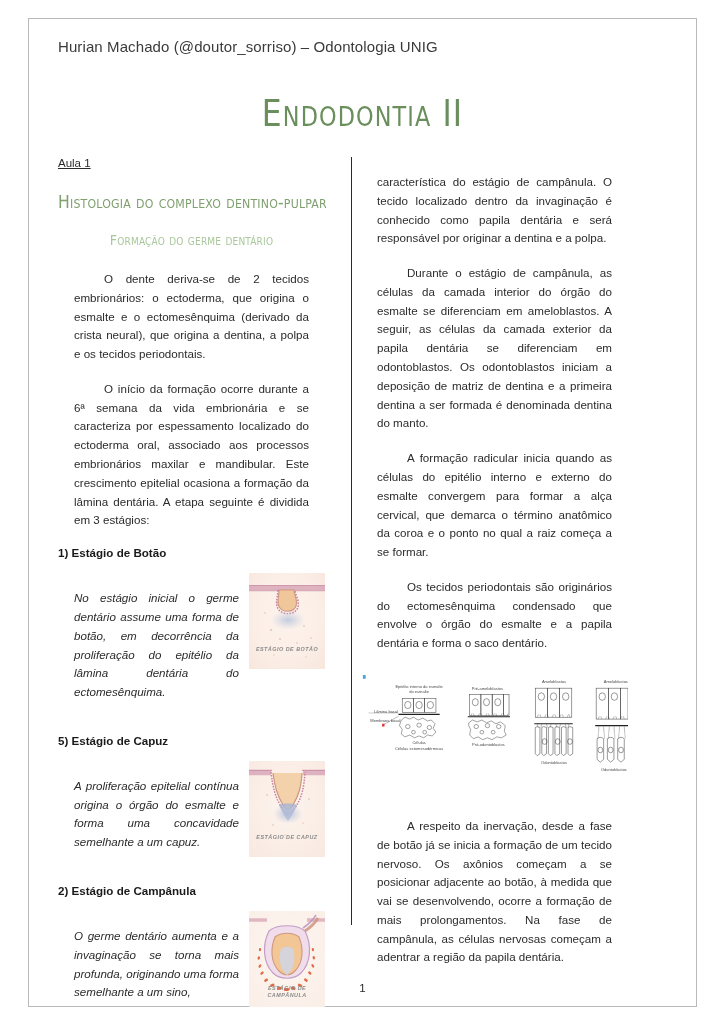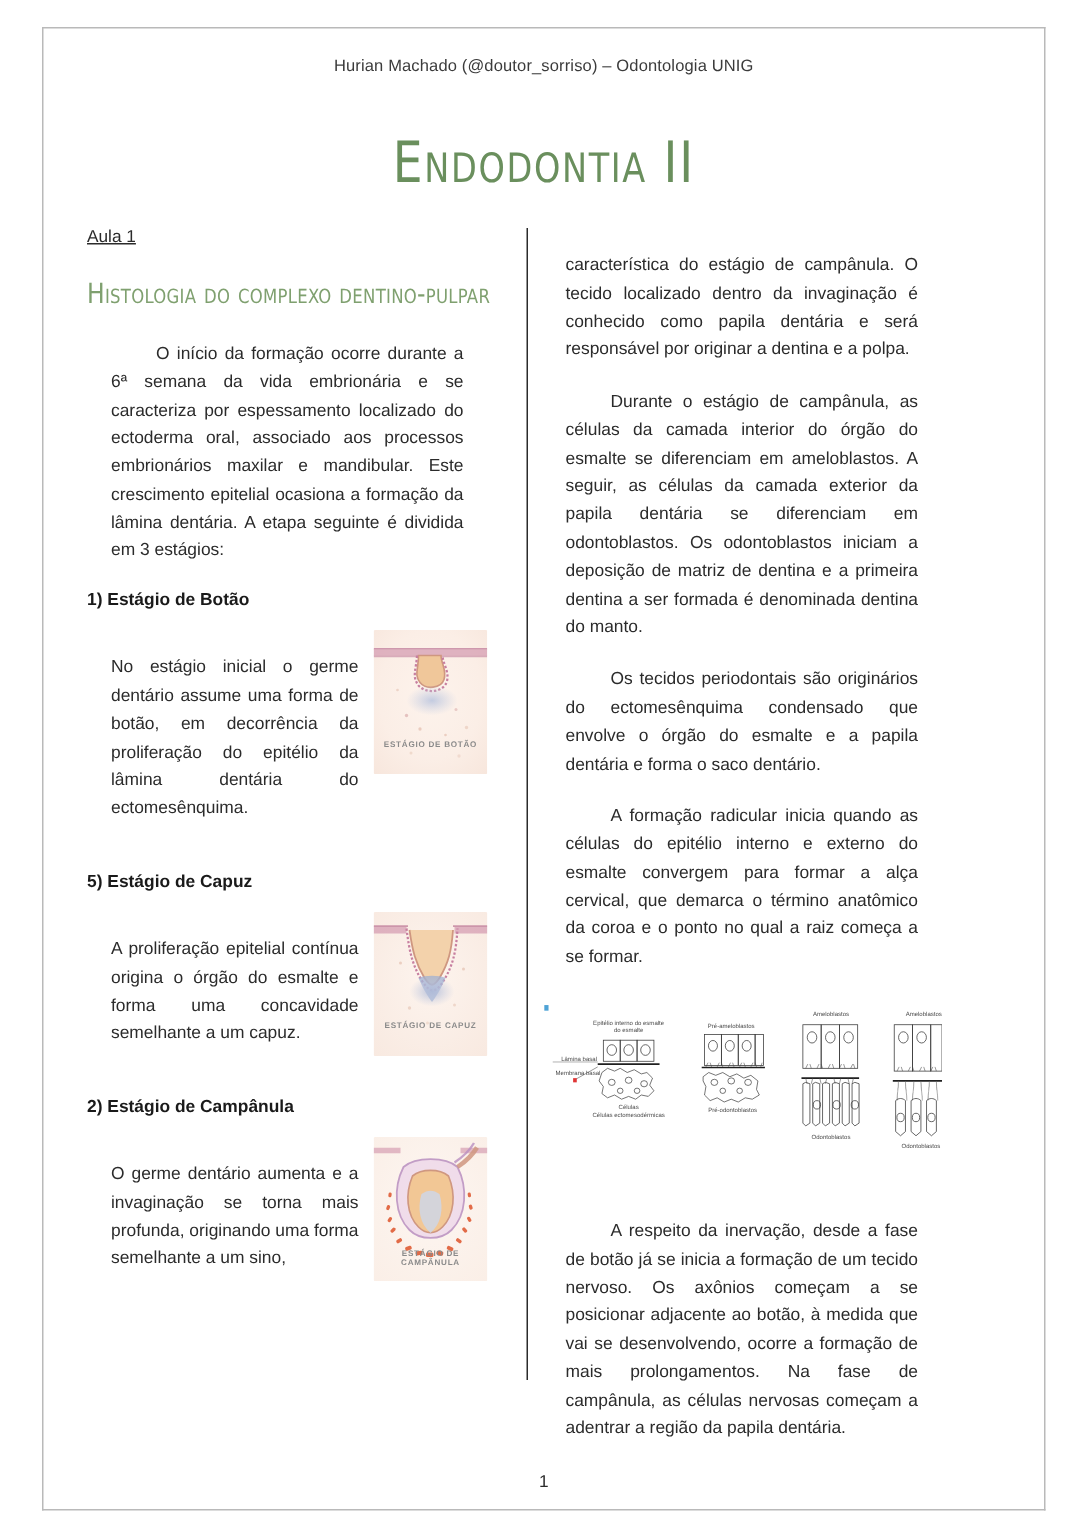--- a/index.html
+++ b/index.html
@@ -47,22 +47,22 @@
 
   .content {
     position: absolute;
     left: 58px;
     right: 58px;
     top: 38px;
     bottom: 30px;
   }
 
   .doc-header {
-    text-align: center;
-    font-size: 11px;
+    text-align: left;
+    font-size: 15px;
     color: #3b3b3b;
     letter-spacing: 0.1px;
     margin-bottom: 36px;
   }
 
   .doc-title {
     text-align: center;
     font-family: "DejaVu Sans Condensed", "Liberation Sans Narrow", "Liberation Sans", sans-serif;
     font-size: 38px;
     font-variant: small-caps;
@@ -134,20 +134,21 @@
 
   .stage-title {
     font-size: 11.6px;
     font-weight: bold;
     color: #1a1a1a;
     margin: 16px 0 14px 0;
   }
 
   .stage-block {
     overflow: hidden;
+    font-style: italic;
   }
   .stage-block p.body {
     text-align: justify;
   }
 
   .histo-fig {
     float: right;
     margin: 0 0 4px 10px;
     width: 76px;
     height: 96px;
@@ -208,21 +209,23 @@
     <div class="columns">
 
       <div class="col-divider"></div>
 
       <div class="col col-left">
 
         <div class="lesson-label">Aula 1</div>
 
         <div class="section-heading">Histologia do complexo dentino-pulpar</div>
 
-
+        <div class="sub-heading">Formação do germe dentário</div>
+
+        <p class="body">O dente deriva-se de 2 tecidos embrionários: o ectoderma, que origina o esmalte e o ectomesênquima (derivado da crista neural), que origina a dentina, a polpa e os tecidos periodontais.</p>
         <p class="body">O início da formação ocorre durante a 6ª semana da vida embrionária e se caracteriza por espessamento localizado do ectoderma oral, associado aos processos embrionários maxilar e mandibular. Este crescimento epitelial ocasiona a formação da lâmina dentária. A etapa seguinte é dividida em 3 estágios:</p>
 
         <div class="stage-title">1) Estágio de Botão</div>
         <div class="stage-block">
           <div class="histo-fig">
             <svg class="fig-svg" viewBox="0 0 76 96" preserveAspectRatio="none">
               <defs>
                 <radialGradient id="bgBot" cx="50%" cy="45%" r="75%">
                   <stop offset="0%" stop-color="#fdf3ec"></stop>
                   <stop offset="60%" stop-color="#fbeee6"></stop>
@@ -334,22 +337,22 @@
           </div>
           <p class="body noindent">O germe dentário aumenta e a invaginação se torna mais profunda, originando uma forma semelhante a um sino,</p>
         </div>
 
       </div>
 
       <div class="col col-right">
 
         <p class="body noindent">característica do estágio de campânula. O tecido localizado dentro da invaginação é conhecido como papila dentária e será responsável por originar a dentina e a polpa.</p>
         <p class="body">Durante o estágio de campânula, as células da camada interior do órgão do esmalte se diferenciam em ameloblastos. A seguir, as células da camada exterior da papila dentária se diferenciam em odontoblastos. Os odontoblastos iniciam a deposição de matriz de dentina e a primeira dentina a ser formada é denominada dentina do manto.</p>
+        <p class="body">A formação radicular inicia quando as células do epitélio interno e externo do esmalte convergem para formar a alça cervical, que demarca o término anatômico da coroa e o ponto no qual a raiz começa a se formar.</p>
         <p class="body">Os tecidos periodontais são originários do ectomesênquima condensado que envolve o órgão do esmalte e a papila dentária e forma o saco dentário.</p>
-        <p class="body">A formação radicular inicia quando as células do epitélio interno e externo do esmalte convergem para formar a alça cervical, que demarca o término anatômico da coroa e o ponto no qual a raiz começa a se formar.</p>
 
         <div class="diagram">
           <svg viewBox="0 0 285 132" preserveAspectRatio="xMidYMid meet">
             <rect x="0" y="0" width="285" height="132" fill="#ffffff"></rect>
 
             <rect x="2" y="2" width="3" height="4" fill="#4ea3d6"></rect>
 
             <g font-family="'Liberation Sans', sans-serif" font-size="4.3" fill="#4a4a4a" text-anchor="middle">
 
               <text x="62" y="16">Epitélio interno do esmalte</text>

